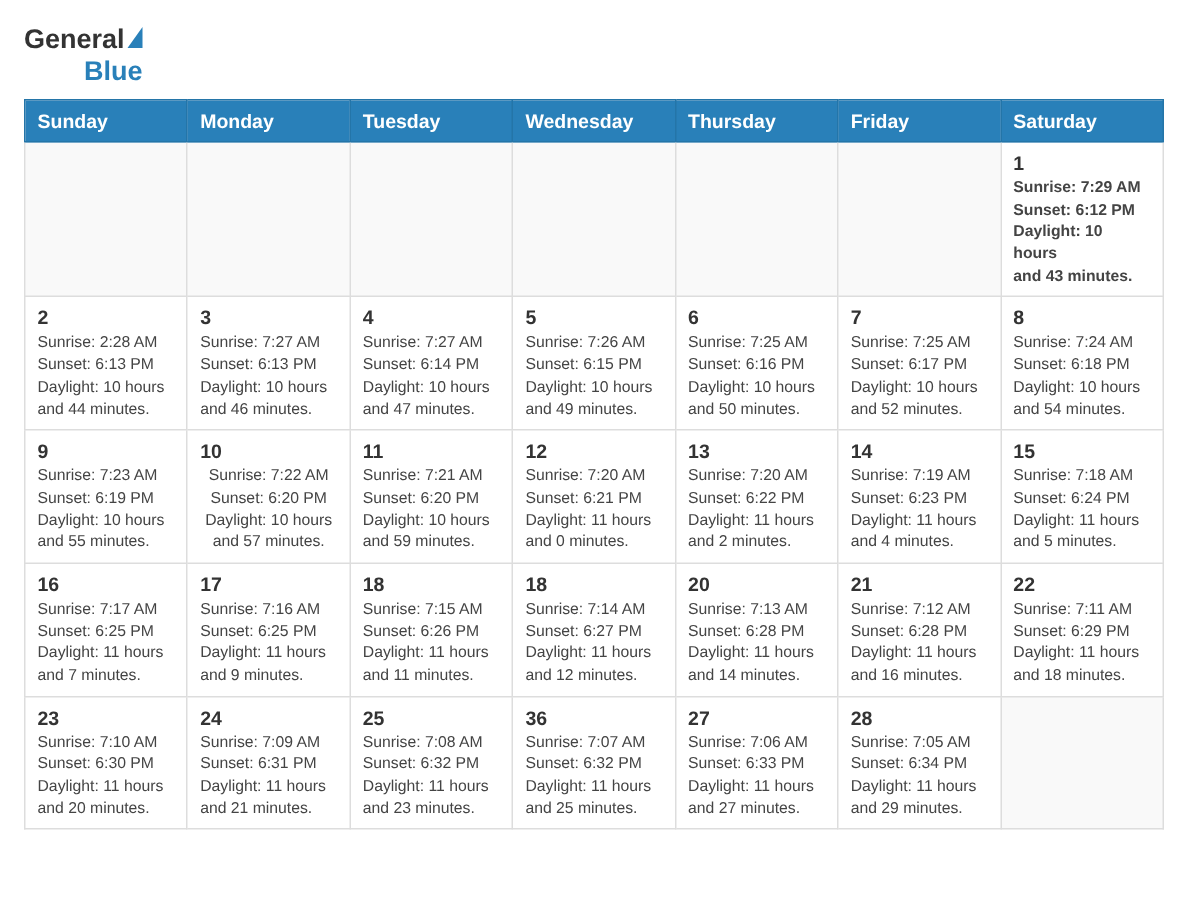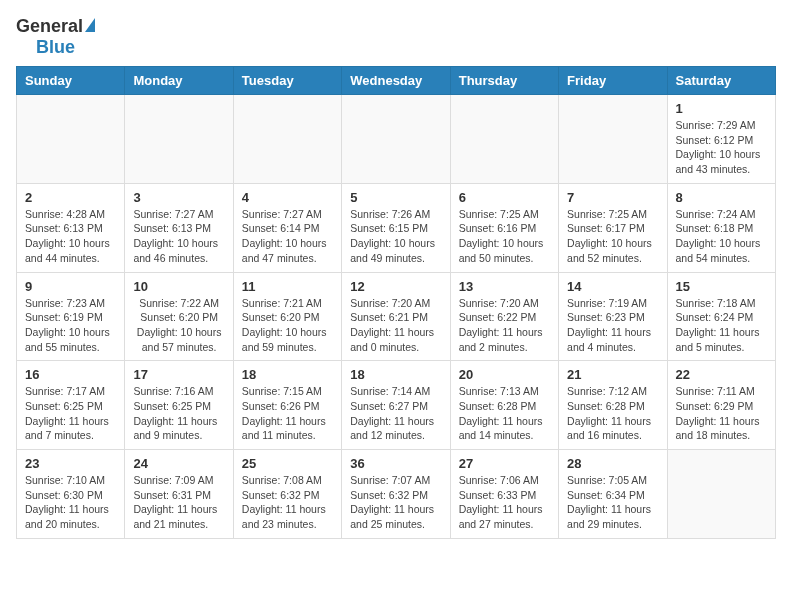--- a/index.html
+++ b/index.html
@@ -12,21 +12,21 @@
     }
     .header {
       display: flex;
       justify-content: space-between;
       align-items: flex-start;
       margin-bottom: 8px;
     }
     .logo {
       display: flex;
       flex-direction: column;
-      align-items: center;
+      align-items: flex-end;
     }
     .logo-text {
       display: flex;
       align-items: center;
     }
     .logo-general {
       font-size: 18px;
       font-weight: bold;
       color: #333;
     }
@@ -122,30 +122,30 @@
   <tbody id="calendar-body">
   <tr>
         <td class="empty"></td>
         <td class="empty"></td>
         <td class="empty"></td>
         <td class="empty"></td>
         <td class="empty"></td>
         <td class="empty"></td>
         <td>
           <div class="day-num">1</div>
-          <div class="day-info" style="white-space: pre-line;">Sunrise: 7:29 AM
+          <div class="day-info" style="white-space: pre-line; font-weight: bold;">Sunrise: 7:29 AM
 Sunset: 6:12 PM
 Daylight: 10 hours
 and 43 minutes.</div>
         </td>
       </tr>
       <tr>
         <td>
           <div class="day-num">2</div>
-          <div class="day-info" style="white-space: pre-line;">Sunrise: 4:28 AM
+          <div class="day-info" style="white-space: pre-line;">Sunrise: 2:28 AM
 Sunset: 6:13 PM
 Daylight: 10 hours
 and 44 minutes.</div>
         </td>
         <td>
           <div class="day-num">3</div>
           <div class="day-info" style="white-space: pre-line;">Sunrise: 7:27 AM
 Sunset: 6:13 PM
 Daylight: 10 hours
 and 46 minutes.</div>

